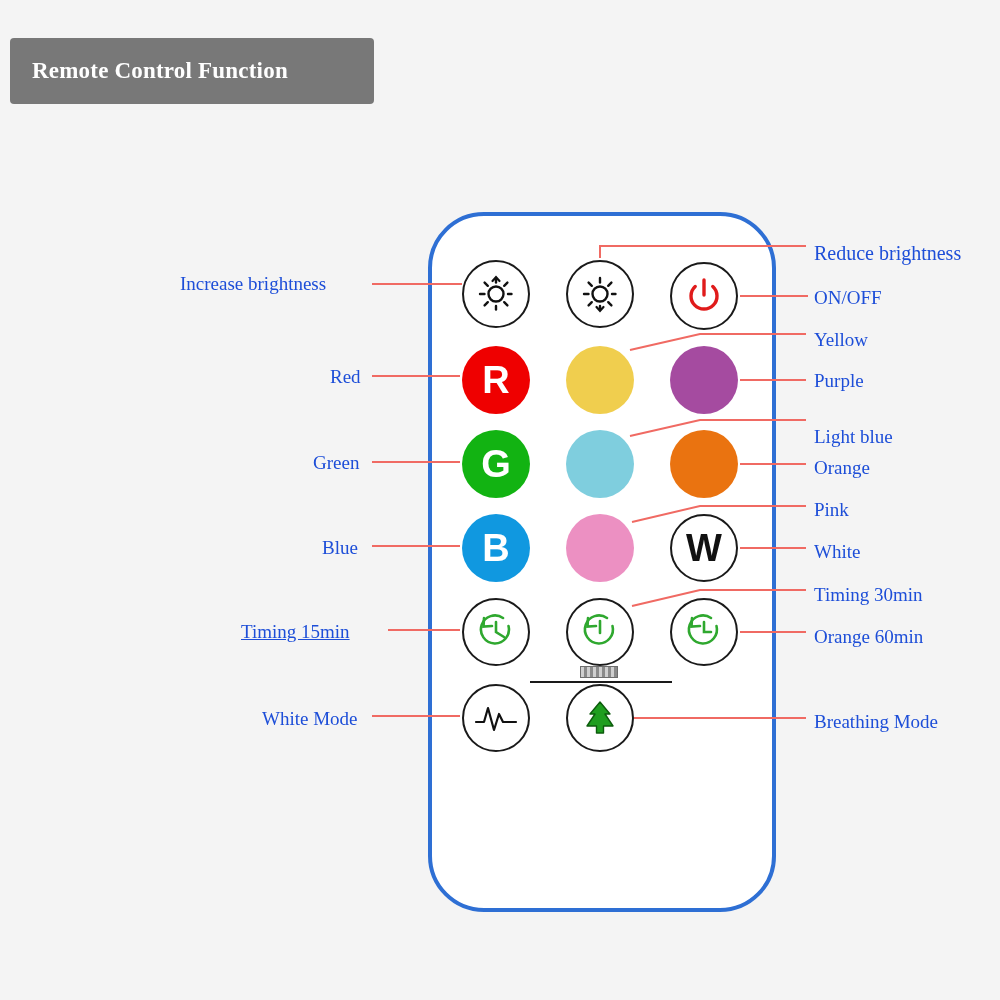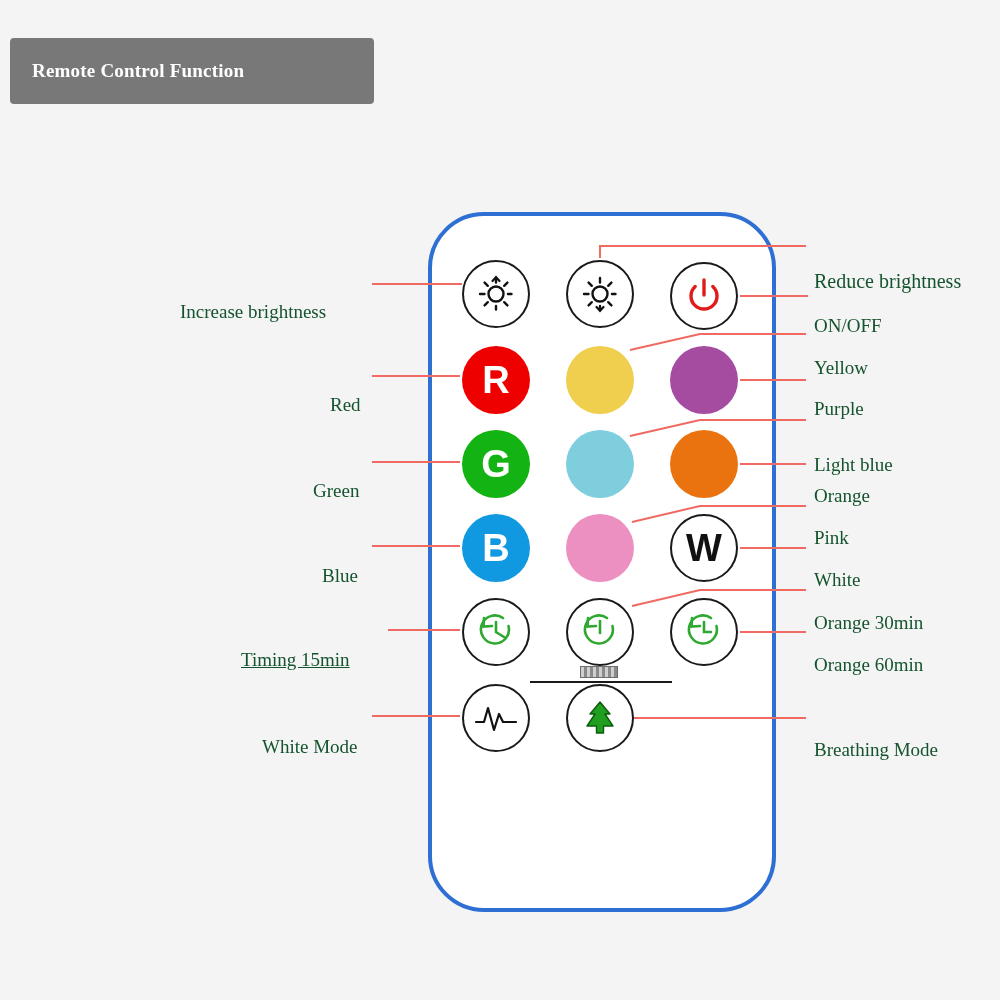--- a/index.html
+++ b/index.html
@@ -22,21 +22,21 @@
     top: 38px;
     width: 364px;
     height: 66px;
     background: #787878;
     border-radius: 4px;
     display: flex;
     align-items: center;
   }
   #title-banner .title-text {
     color: #ffffff;
-    font-size: 19px;
+    font-size: 23px;
     font-weight: bold;
     font-family: "Liberation Serif", serif;
     padding-left: 22px;
     letter-spacing: 0.2px;
   }
 
   
   #remote-body {
     position: absolute;
     left: 428px;
@@ -71,24 +71,23 @@
     color: #ffffff;
     line-height: 1;
   }
   .btn-letter.dark {
     color: #111111;
   }
   .label {
     position: absolute;
     font-family: "Liberation Serif", serif;
     font-size: 19px;
-    color: #14532d;
+    color: #1d4ed8;
     white-space: nowrap;
     line-height: 1;
-    margin-top: 28px;
   }
   .label.right { text-align: left; }
   .label.left  { text-align: left; }
 
   svg.leader-svg {
     position: absolute;
     left: 0;
     top: 0;
     width: 1000px;
     height: 1000px;
@@ -263,17 +262,17 @@
 
 <div class="label left" style="left:313px; top:453px;">Green</div>
 <div class="label right" style="left:814px; top:427px;">Light blue</div>
 <div class="label right" style="left:814px; top:458px;">Orange</div>
 
 <div class="label left" style="left:322px; top:538px;">Blue</div>
 <div class="label right" style="left:814px; top:500px;">Pink</div>
 <div class="label right" style="left:814px; top:542px;">White</div>
 
 <div class="label left" style="left:241px; top:622px;text-decoration:underline;">Timing 15min</div>
-<div class="label right" style="left:814px; top:585px;">Orange 30min</div>
+<div class="label right" style="left:814px; top:585px;">Timing 30min</div>
 <div class="label right" style="left:814px; top:627px;">Orange 60min</div>
 
 <div class="label left" style="left:262px; top:709px;">White Mode</div>
 <div class="label right" style="left:814px; top:712px;">Breathing Mode</div>
 
 </body></html>

